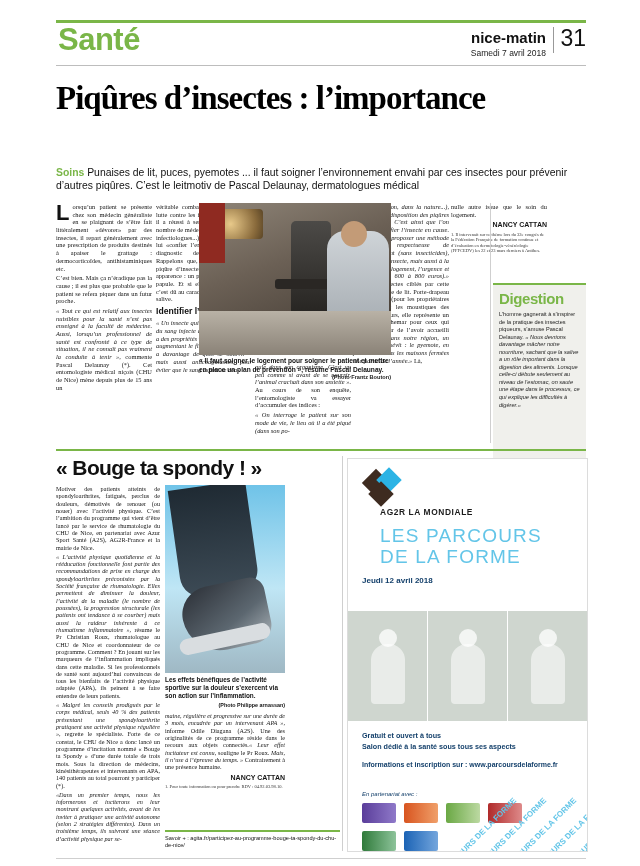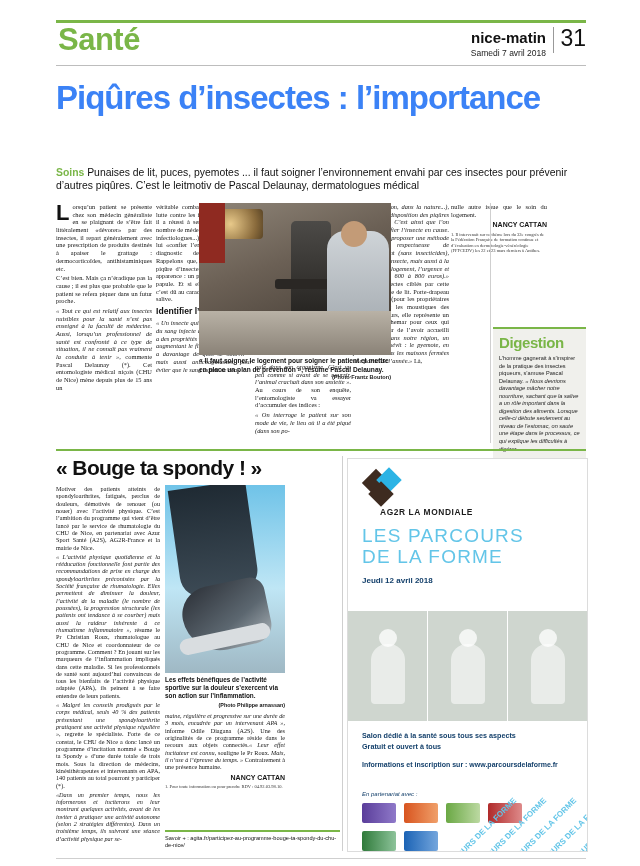--- a/index.html
+++ b/index.html
@@ -22,22 +22,22 @@
     font-family:"Liberation Sans", sans-serif;line-height:1.25;}
   .hdr .meta .brand{font-size:15px;font-weight:700;color:#111;}
   .hdr .meta .date{font-size:8.5px;color:#222;}
   .hdr .pagenum{position:absolute;right:0;top:2px;
     font-family:"Liberation Sans", sans-serif;font-size:23px;color:#111;}
   .hdr .vbar{position:absolute;right:32px;top:4px;width:1px;height:26px;background:#999;}
   .hdr .rule-bot{height:1px;background:#bdbdbd;width:100%;margin-top:2px;}
 
   
   .headline{position:absolute;left:56px;top:82px;width:530px;
-    font-family:Liberation Sans, sans-serif;font-weight:700;
-    font-size:33px;line-height:0.98;letter-spacing:-1px;color:#3b82f6;}
+    font-family:Liberation Serif, serif;font-weight:700;
+    font-size:33px;line-height:0.98;letter-spacing:-1px;color:#000000;}
   .headline .l2{display:block;}
   .standfirst{position:absolute;left:56px;top:166px;width:530px;
     font-family:"Liberation Sans", sans-serif;font-size:10.4px;
     line-height:1.28;color:#111;}
   .standfirst .kicker{color:#7ab648;font-weight:700;}
 
   
   .art1{position:absolute;left:56px;top:203px;width:530px;}
   .col{position:absolute;top:0;font-size:6.4px;line-height:1.2;
        text-align:justify;color:#151515;}
@@ -74,21 +74,21 @@
   .ph1 .head{position:absolute;left:142px;top:18px;width:26px;height:26px;
     background:#c39b77;border-radius:50%;}
   .ph1 .red{position:absolute;left:0px;top:0px;width:26px;height:60px;background:#8f2a21;}
   .cap1{position:absolute;left:199px;top:357px;width:192px;
     font-family:"Liberation Sans",sans-serif;font-size:6.6px;line-height:1.3;
     font-weight:700;color:#111;}
   .cap1 .credit{font-weight:700;font-size:5.6px;color:#222;float:right;}
 
   
   .dig{position:absolute;left:493px;top:283px;width:93px;min-height:175px;
-    background:#f0f0ec;border-top:2px solid #7ab648;padding:5px 6px 4px 6px;box-sizing:border-box;margin-top:44px;}
+    background:#f0f0ec;border-top:2px solid #7ab648;padding:5px 6px 4px 6px;box-sizing:border-box;}
   .dig h3{margin:0 0 4px 0;font-family:"Liberation Sans",sans-serif;
     font-size:15px;font-weight:700;color:#7ab648;letter-spacing:-.4px;}
   .dig p{margin:0;font-family:"Liberation Sans",sans-serif;font-size:5.6px;
     line-height:1.35;color:#1d1d1d;text-align:left;}
   .dig p .it{font-style:italic;}
 
   
   .sep{position:absolute;left:56px;top:449px;width:530px;height:2px;background:#7ab648;}
 
   
@@ -123,21 +123,21 @@
   
   .ad{position:absolute;left:347px;top:458px;width:239px;height:392px;
       background:#ffffff;border:1px solid #dcdcdc;overflow:hidden;}
   .ad .logo{position:absolute;left:18px;top:14px;}
   .ad .logo .d1{position:absolute;left:0;top:0;width:20px;height:20px;background:#3e2b20;transform:rotate(45deg);}
   .ad .logo .d2{position:absolute;left:14px;top:-2px;width:18px;height:18px;background:#2bb3e5;transform:rotate(45deg);}
   .ad .logo .d3{position:absolute;left:6px;top:12px;width:18px;height:18px;background:#3e2b20;transform:rotate(45deg);}
   .ad .brandtxt{position:absolute;left:14px;top:48px;
     font-family:"Liberation Sans",sans-serif;font-weight:700;font-size:8.4px;
     letter-spacing:.6px;color:#1b1b1b;margin-left:18px;}
-  .ad .bigtitle{position:absolute;left:14px;top:66px;width:200px;
+  .ad .bigtitle{position:absolute;left:32px;top:66px;width:200px;
     font-family:"Liberation Sans",sans-serif;font-weight:400;font-size:19px;
     line-height:1.12;letter-spacing:1.2px;color:#63c5e8;}
   .ad .when{position:absolute;left:14px;top:116px;width:210px;
     font-family:"Liberation Sans",sans-serif;font-weight:700;font-size:8px;
     line-height:1.45;color:#14406b;}
   .ad .photos{position:absolute;left:0;top:152px;width:239px;height:110px;
     display:flex;gap:1px;}
   .ad .photos div{flex:1;position:relative;overflow:hidden;background:#cfd6cf;}
   .ad .p-a{background:linear-gradient(170deg,#b7c9b2,#7d9a86 60%,#4f6b58);}
   .ad .p-b{background:linear-gradient(170deg,#cdd3d6,#97a6ae 60%,#5d6c75);}
@@ -308,22 +308,22 @@
       <div class="p-b">
           <span class="hd"></span>
           <span class="fig"></span>
         </div>
       <div class="p-c">
           <span class="hd"></span>
           <span class="fig"></span>
         </div>
     </div>
     <div class="tagline">
+      <div>Gratuit et ouvert à tous</div>
       <div>Salon dédié à la santé sous tous ses aspects</div>
-      <div>Gratuit et ouvert à tous</div>
     </div>
     <div class="info">Informations et inscription sur : www.parcoursdelaforme.fr</div>
     <div class="partlabel">En partenariat avec :</div>
     <div class="partners">
       <span class="lg1"></span>
       <span class="lg2"></span>
       <span class="lg3"></span>
       <span class="lg4"></span>
       <span class="lg5"></span>
       <span class="lg6"></span>

